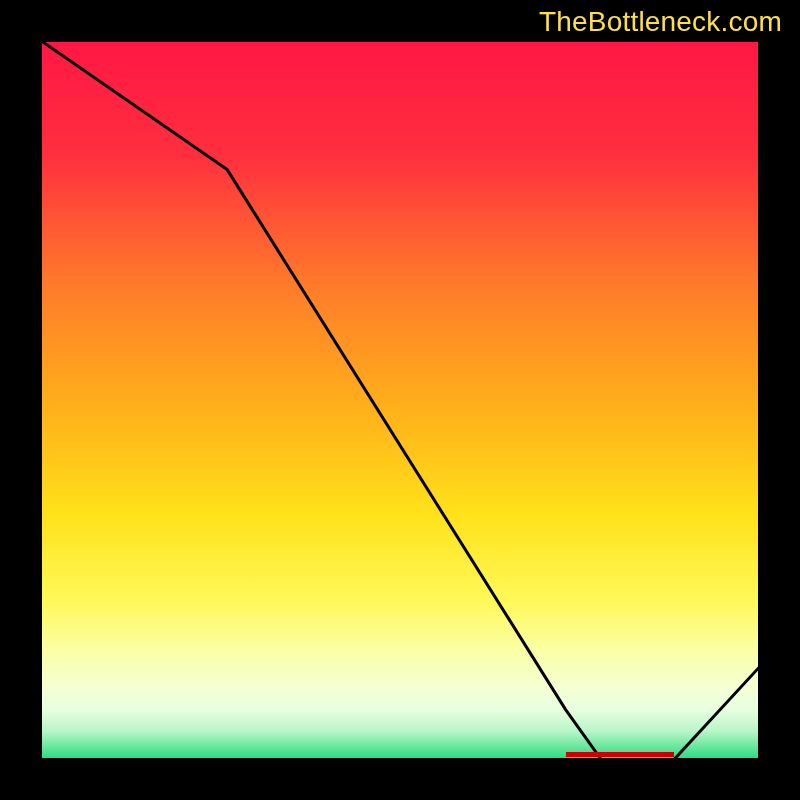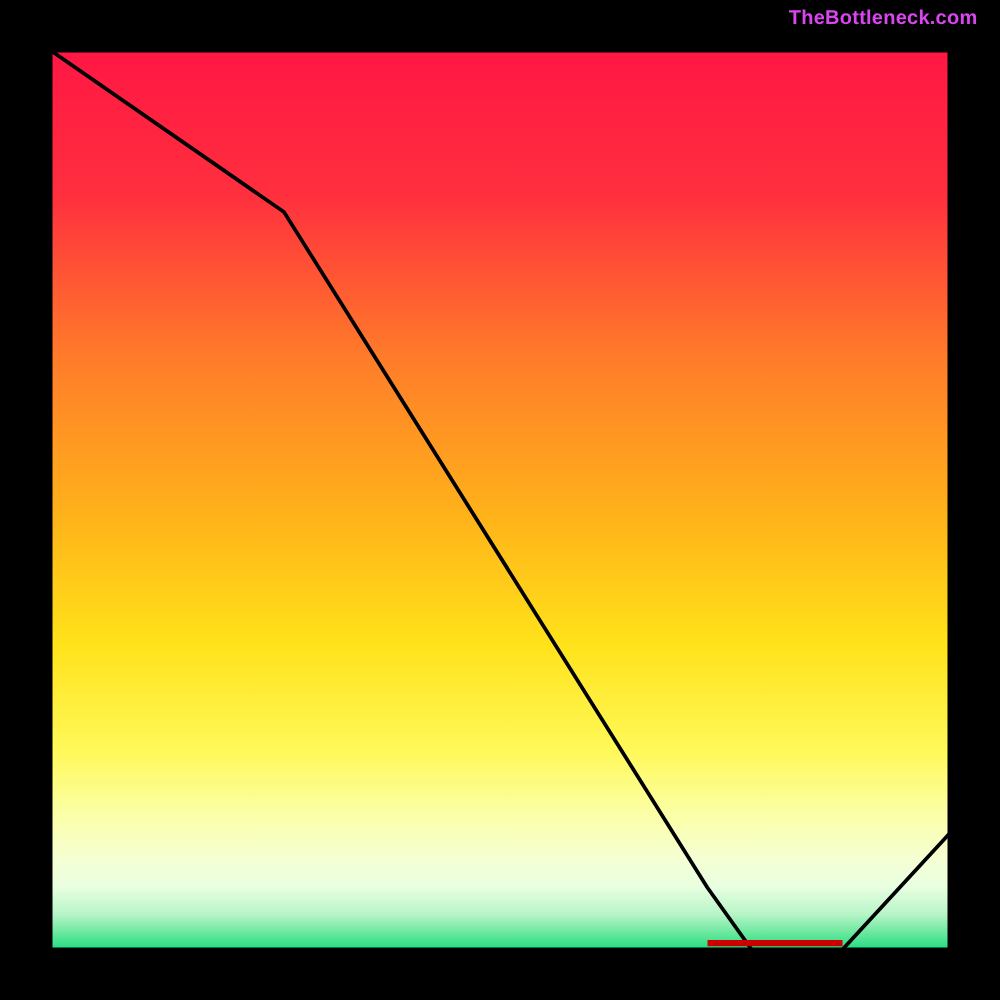--- a/index.html
+++ b/index.html
@@ -8,23 +8,23 @@
     background: #000;
     width: 800px;
     height: 800px;
     position: relative;
     font-family: Arial, sans-serif;
   }
   .attribution {
     position: absolute;
     top: 6px;
     right: 18px;
-    color: #d946ef;
-    font-size: 16px;
-    font-weight: 700;
+    color: #fde047;
+    font-size: 28px;
+    font-weight: 400;
     letter-spacing: 0.2px;
   }
   .plot-frame {
     position: absolute;
     top: 40px;
     left: 40px;
     width: 720px;
     height: 720px;
     background: #000;
   }

